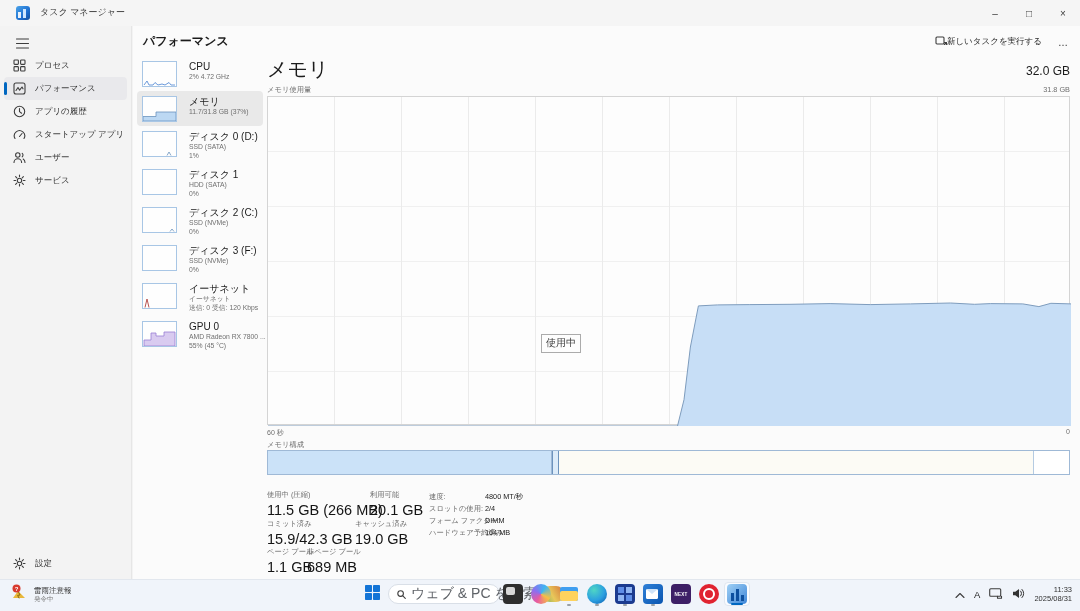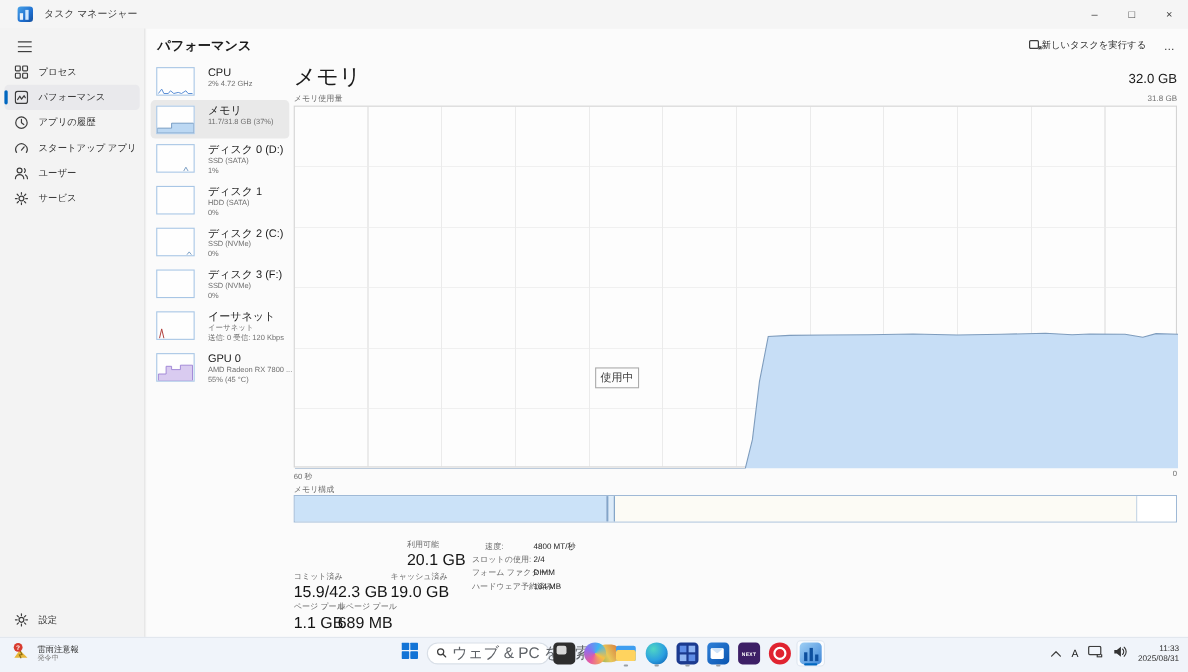--- a/index.html
+++ b/index.html
@@ -327,20 +327,24 @@
     <div class="axis-r">0</div>
 
     <div class="comp-cap">メモリ構成</div>
     <div class="compbar">
       <div class="seg seg-in-use" style="width: 35.4%;"></div>
       <div class="seg seg-modified" style="width: 0.9%;"></div>
       <div class="seg seg-standby" style="width: 59.3%;"></div>
       <div class="seg seg-free" style="width: 4.4%;"></div>
     </div>
 
+    <div class="stat" style="left:134px; top:464px;">
+      <div class="lab">使用中 (圧縮)</div>
+      <div class="val">11.5 GB (266 MB)</div>
+    </div>
     <div class="stat" style="left:237px; top:464px;">
       <div class="lab">利用可能</div>
       <div class="val">20.1 GB</div>
     </div>
     <div class="stat" style="left:134px; top:493px;">
       <div class="lab">コミット済み</div>
       <div class="val">15.9/42.3 GB</div>
     </div>
     <div class="stat" style="left:222px; top:493px;">
       <div class="lab">キャッシュ済み</div>
@@ -348,21 +352,21 @@
     </div>
     <div class="stat" style="left:134px; top:521px;">
       <div class="lab">ページ プール</div>
       <div class="val">1.1 GB</div>
     </div>
     <div class="stat" style="left:174px; top:521px;">
       <div class="lab">非ページ プール</div>
       <div class="val">689 MB</div>
     </div>
 
-    <div class="det-lab" style="left:296px; top:466px;margin-left:12px;">速度:</div>
+    <div class="det-lab" style="left:296px; top:466px;">速度:</div>
     <div class="det-val" style="left:352px; top:466px;">4800 MT/秒</div>
     <div class="det-lab" style="left:296px; top:478px;">スロットの使用:</div>
     <div class="det-val" style="left:352px; top:478px;">2/4</div>
     <div class="det-lab" style="left:296px; top:490px;">フォーム ファクター:</div>
     <div class="det-val" style="left:352px; top:490px;">DIMM</div>
     <div class="det-lab" style="left:296px; top:502px;">ハードウェア予約済み:</div>
     <div class="det-val" style="left:352px; top:502px;">164 MB</div>
   </div>
 
   <div class="taskbar">

